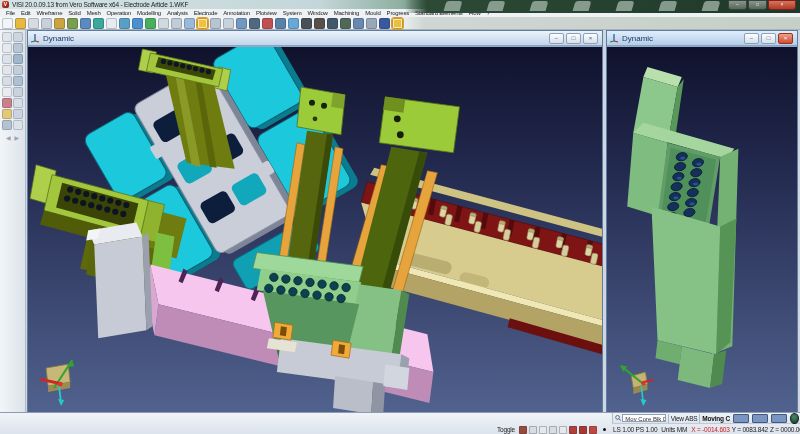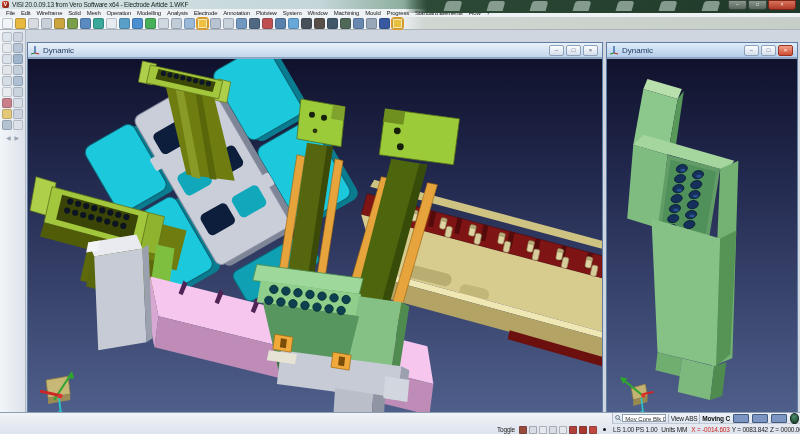--- a/index.html
+++ b/index.html
@@ -38,21 +38,21 @@
   .side-toolbar{left:0;top:30px;width:26px;height:382px;
     background:linear-gradient(90deg,#f2f5f8,#dde3ea);border-right:1px solid #b2bac6;box-sizing:border-box;}
   .side-icons{display:flex;flex-wrap:wrap;padding:2px 1px 0 2px;width:24px;}
   .sd-icon{width:10px;height:10px;margin:0 1px 1px 0;border-radius:2px;
     border:1px solid rgba(40,50,70,.22);box-sizing:border-box;
     background-image:linear-gradient(rgba(255,255,255,.5),rgba(0,0,0,.06));}
   .side-arrows{display:flex;justify-content:center;gap:4px;margin-top:3px;
     font-size:6px;color:#98a2b0;}
   
   .viewport{top:30px;height:382px;background:#1d4ed8;border:1px solid #5f7ca2;
-    box-shadow:0 0 0 1px #c2d2e4 inset;box-sizing:border-box;margin-top:12px;}
+    box-shadow:0 0 0 1px #c2d2e4 inset;box-sizing:border-box;}
   .vp-left{left:27px;width:576px;}
   .vp-right{left:606px;width:192px;}
   .vp-titlebar{height:14px;display:flex;align-items:center;
     background:linear-gradient(#eaf2fb,#c3d5ea);border-bottom:1px solid #8aa4c4;position:relative;}
   .vp-right .vp-titlebar{background:linear-gradient(#dfeefb,#b5cde9);}
   .vp-title{font-size:8px;color:#1e3a62;margin-left:3px;white-space:nowrap;}
   .vp-btns{position:absolute;right:4px;top:2px;display:flex;gap:2px;}
   .vpbtn{width:13px;height:9px;border:1px solid #8ca0ba;border-radius:2px;
     background:linear-gradient(#fdfefe,#d6dfeb);font-size:6px;line-height:8px;
     text-align:center;color:#44566e;}

